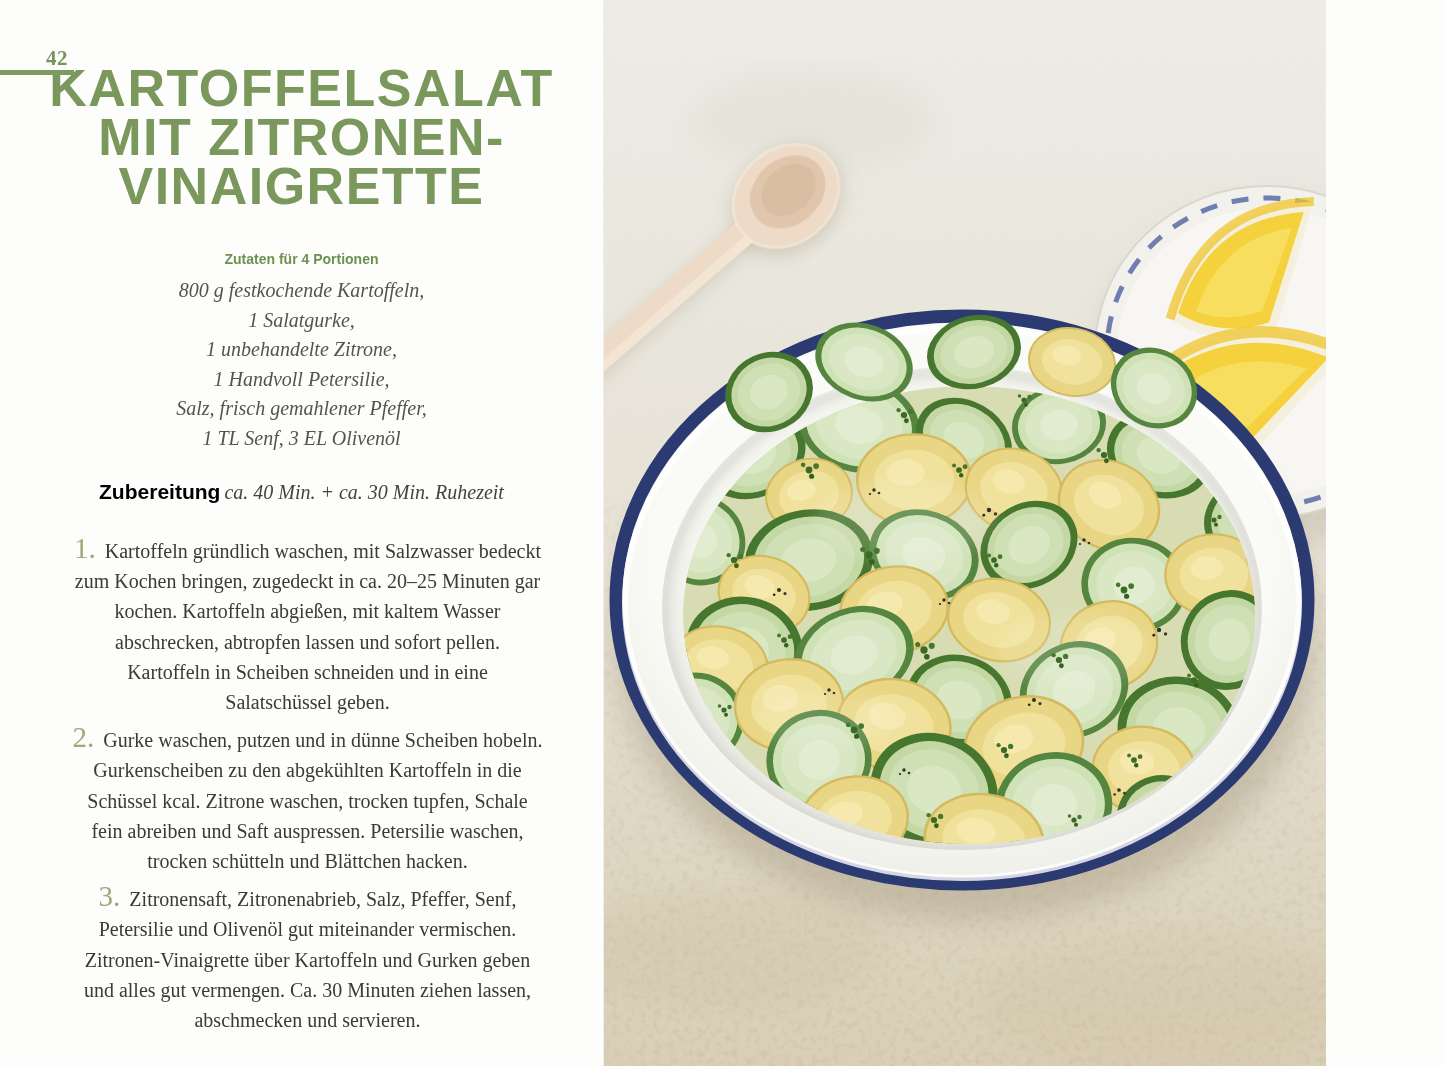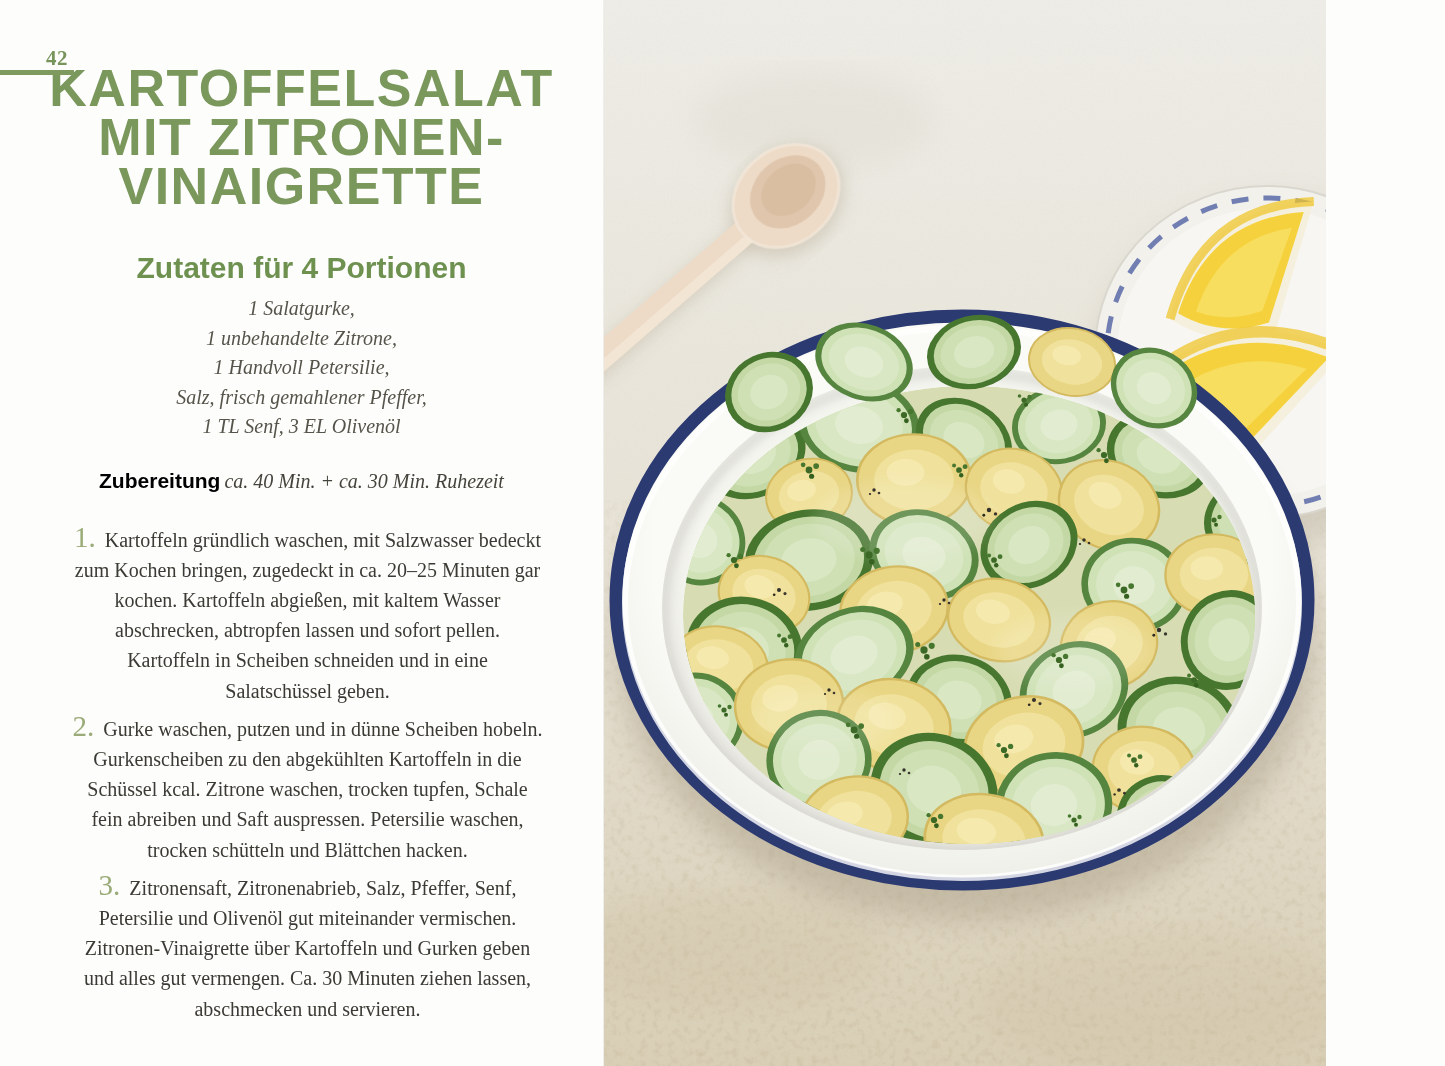--- a/index.html
+++ b/index.html
@@ -21,21 +21,21 @@
     position:absolute;top:70px;left:0;width:74px;height:5px;background:#7e9a5f;
   }
   .title{
     margin:64px auto 0;width:580px;text-align:center;
     font-family:"Liberation Sans",sans-serif;font-weight:700;
     font-size:52px;line-height:49px;letter-spacing:1.5px;color:#7a975c;
   }
   .servings{
     margin-top:40px;text-align:center;
     font-family:"Liberation Sans",sans-serif;font-weight:700;
-    font-size:30px;color:#6e9150;
+    font-size:14px;color:#6e9150;
   }
   .ingredients{
     margin-top:9px;text-align:center;
     font-style:italic;font-size:20px;line-height:29.5px;color:#56544a;
   }
   .meta{margin-top:24px;text-align:center;line-height:30px;}
   .meta-label{
     font-family:"Liberation Sans",sans-serif;font-weight:700;
     font-size:21px;color:#000000;font-style:normal;
   }
@@ -63,20 +63,21 @@
 
   <div class="page-left">
     <div class="pagenum">42</div>
     <div class="pagenum-rule"></div>
 
     <h1 class="title">KARTOFFELSALAT MIT ZITRONEN-VINAIGRETTE</h1>
 
     <div class="servings">Zutaten für 4 Portionen</div>
 
     <div class="ingredients">
+      <div>800 g festkochende Kartoffeln,</div>
       <div>1 Salatgurke,</div>
       <div>1 unbehandelte Zitrone,</div>
       <div>1 Handvoll Petersilie,</div>
       <div>Salz, frisch gemahlener Pfeffer,</div>
       <div>1 TL Senf, 3 EL Olivenöl</div>
     </div>
 
     <div class="meta">
       <div><span class="meta-label">Zubereitung</span> <span class="meta-value">ca. 40 Min. + ca. 30 Min. Ruhezeit</span></div>
     </div>

